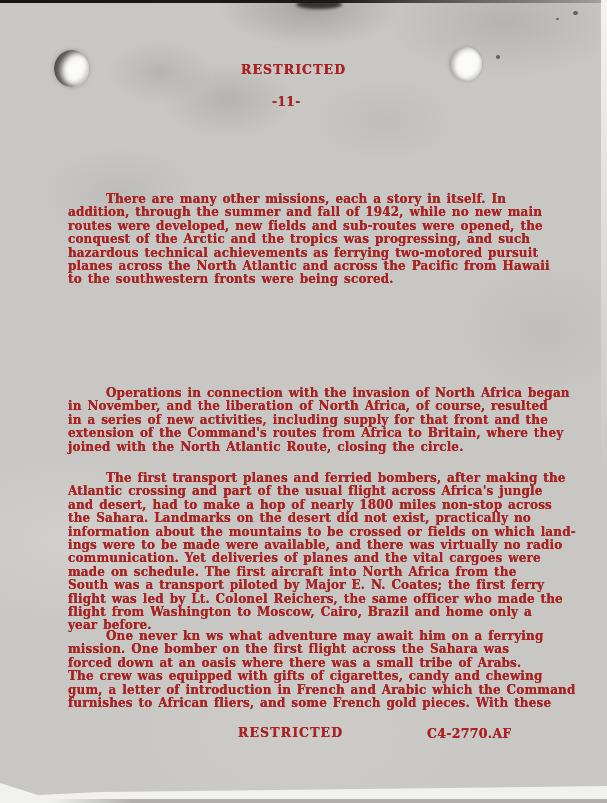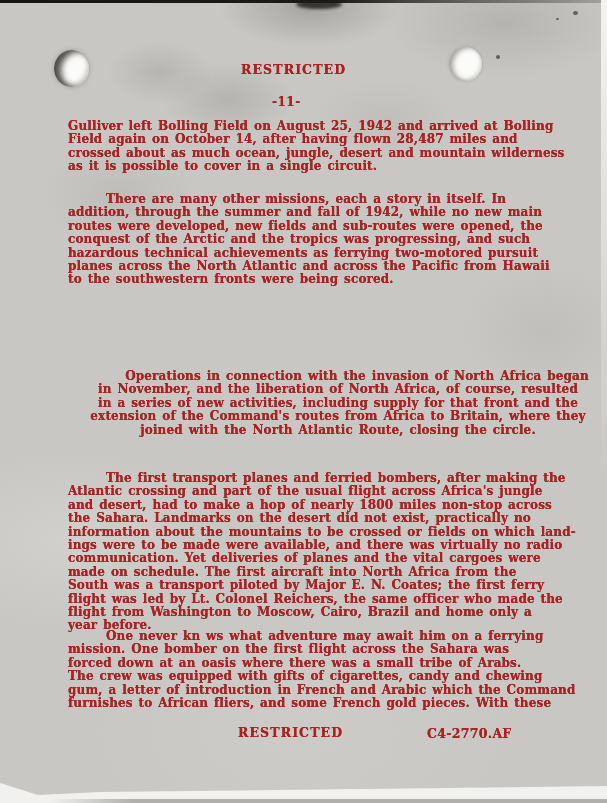--- a/index.html
+++ b/index.html
@@ -82,35 +82,31 @@
   <div class="right-sliver"></div>
   <div class="bottom-line"></div>
 
   <div class="hole left"></div>
   <div class="hole right"></div>
 
   <div class="txt heading" style="left:241px;top:62px;">RESTRICTED</div>
 
   <div class="txt pagenum" style="left:272px;top:95px;">-11-</div>
 
-  <p class="txt para" style="top:120px;">Gulliver left Bolling Field on August 25, 1942 and arrived at Bolling
-Field again on October 14, after having flown 28,487 miles and
-crossed about as much ocean, jungle, desert and mountain wilderness
-as it is possible to cover in a single circuit.</p>
 
   <p class="txt para indent" style="top:193px;">There are many other missions, each a story in itself. In
 addition, through the summer and fall of 1942, while no new main
 routes were developed, new fields and sub-routes were opened, the
 conquest of the Arctic and the tropics was progressing, and such
 hazardous technical achievements as ferrying two-motored pursuit
 planes across the North Atlantic and across the Pacific from Hawaii
 to the southwestern fronts were being scored.</p>
 
 
-  <p class="txt para indent" style="top:370px;text-align:center;">Operations in connection with the invasion of North Africa began
+  <p class="txt para indent" style="top:387px;">Operations in connection with the invasion of North Africa began
 in November, and the liberation of North Africa, of course, resulted
 in a series of new activities, including supply for that front and the
 extension of the Command's routes from Africa to Britain, where they
 joined with the North Atlantic Route, closing the circle.</p>
 
   <p class="txt para indent" style="top:472px;">The first transport planes and ferried bombers, after making the
 Atlantic crossing and part of the usual flight across Africa's jungle
 and desert, had to make a hop of nearly 1800 miles non-stop across
 the Sahara. Landmarks on the desert did not exist, practically no
 information about the mountains to be crossed or fields on which land-

